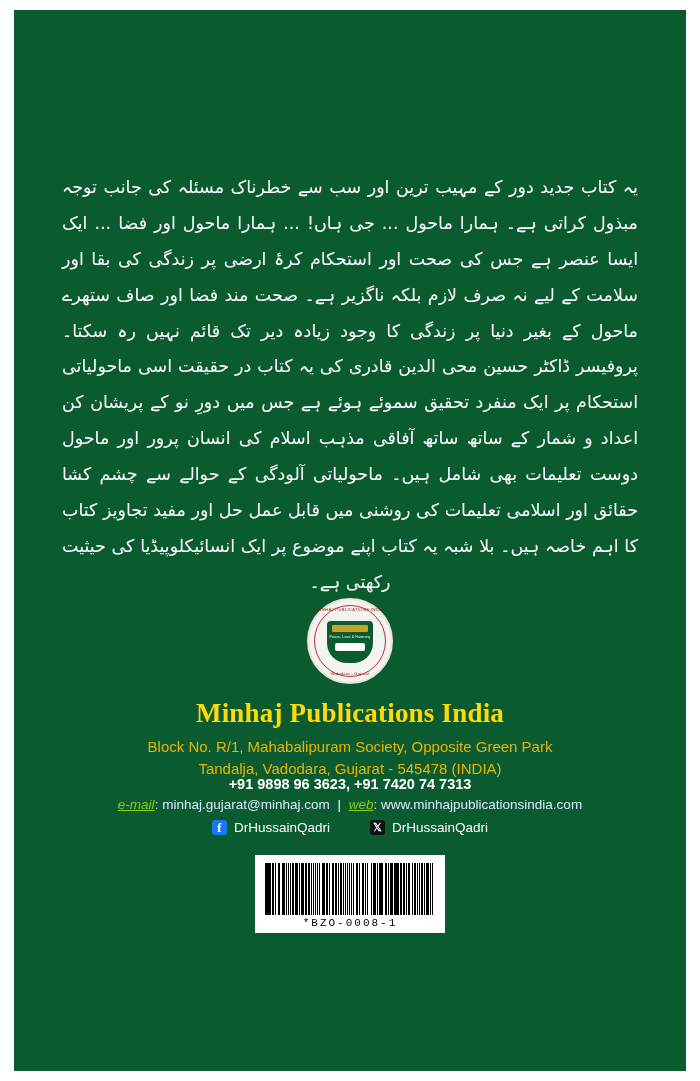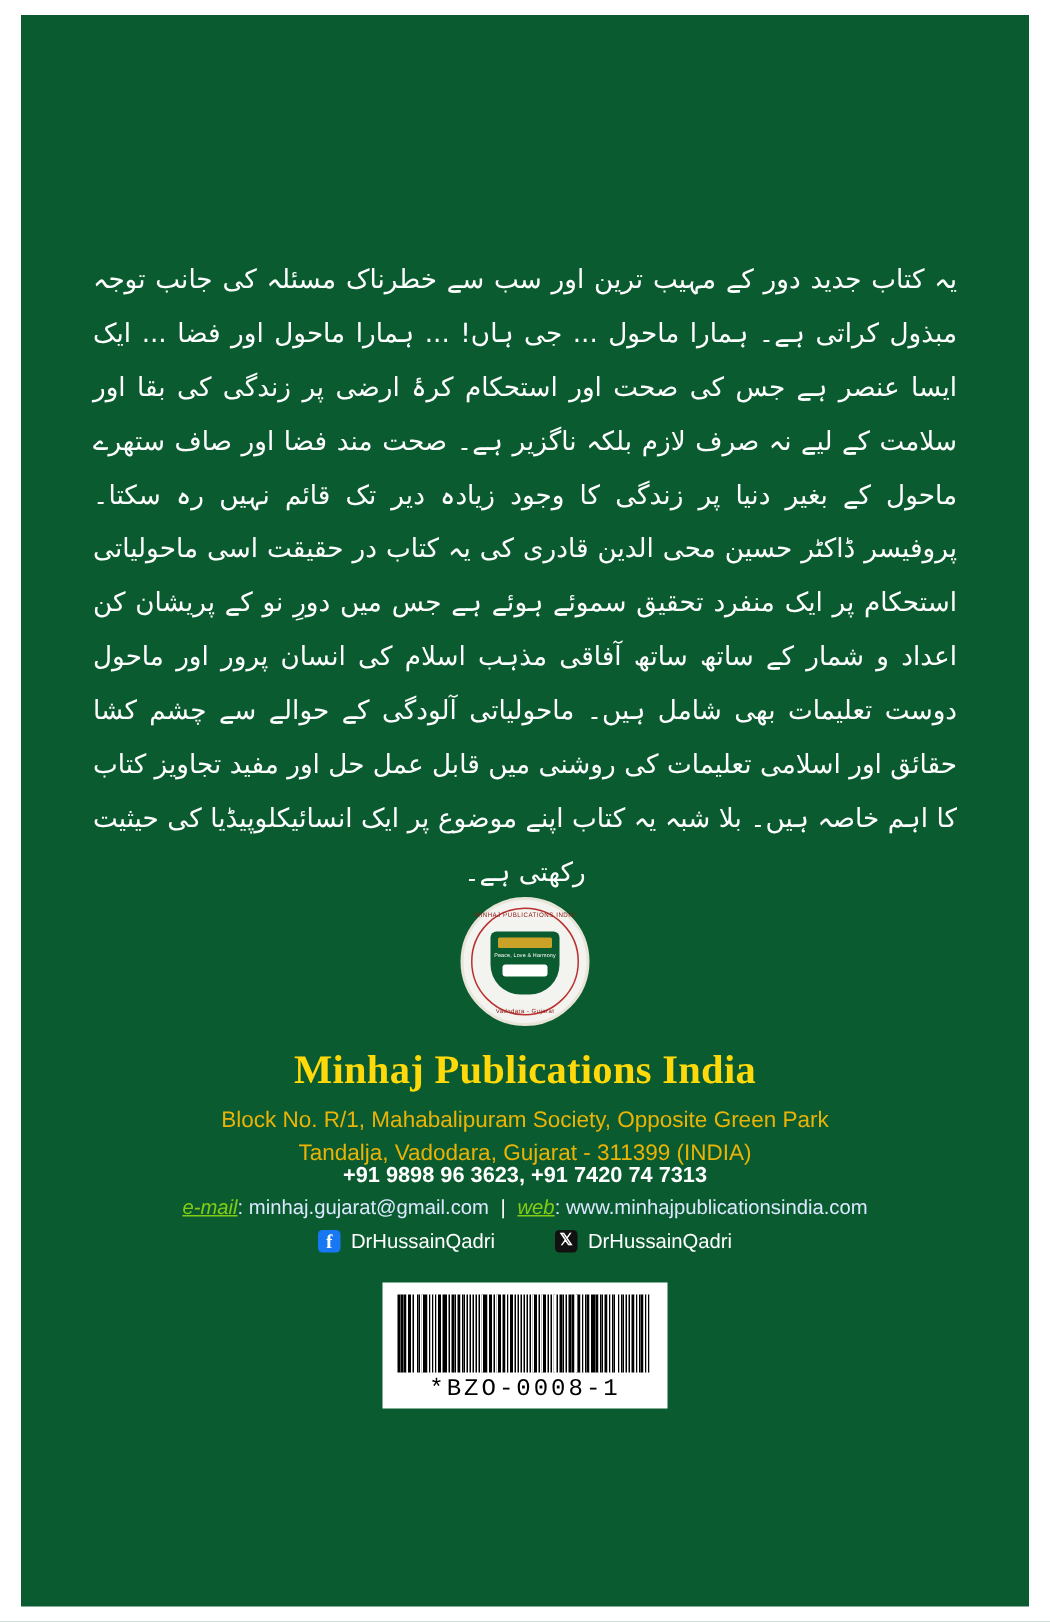--- a/index.html
+++ b/index.html
@@ -237,21 +237,21 @@
   }
   .bars i {
     display: block;
     background: #000000;
     height: 100%;
   }
   .bars i.w { background: #ffffff; }
   .barcode .code {
     text-align: center;
     font-family: "Liberation Mono", monospace;
-    font-size: 16px;
+    font-size: 11px;
     letter-spacing: 2px;
     color: #000000;
     margin-top: 2px;
   }
 </style>
 </head>
 <body>
 
 <div id="cover">
   <div class="page">
@@ -268,28 +268,28 @@
           <div class="book"></div>
         </div>
         <div class="arc-bottom">Vadodara - Gujarat</div>
       </div>
     </div>
 
     <div class="pub-name">Minhaj Publications India</div>
 
     <div class="addr">
       <span>Block No. R/1, Mahabalipuram Society, Opposite Green Park</span>
-      <span class="line2">Tandalja, Vadodara, Gujarat  - 311399  (INDIA)</span>
+      <span class="line2">Tandalja, Vadodara, Gujarat  - 545478  (INDIA)</span>
     </div>
 
     <div class="phones">+91 9898 96 3623, +91 7420 74 7313</div>
 
     <div class="contact">
       <span class="lbl">e-mail</span><span class="val">:</span>
-      <span class="val">minhaj.gujarat@gmail.com</span>
+      <span class="val">minhaj.gujarat@minhaj.com</span>
       <span class="sep">|</span>
       <span class="lbl">web</span><span class="val">:</span>
       <span class="val">www.minhajpublicationsindia.com</span>
     </div>
 
     <div class="socials">
       <div class="social">
         <span class="fb-icon">f</span>
         <span>DrHussainQadri</span>
       </div>

